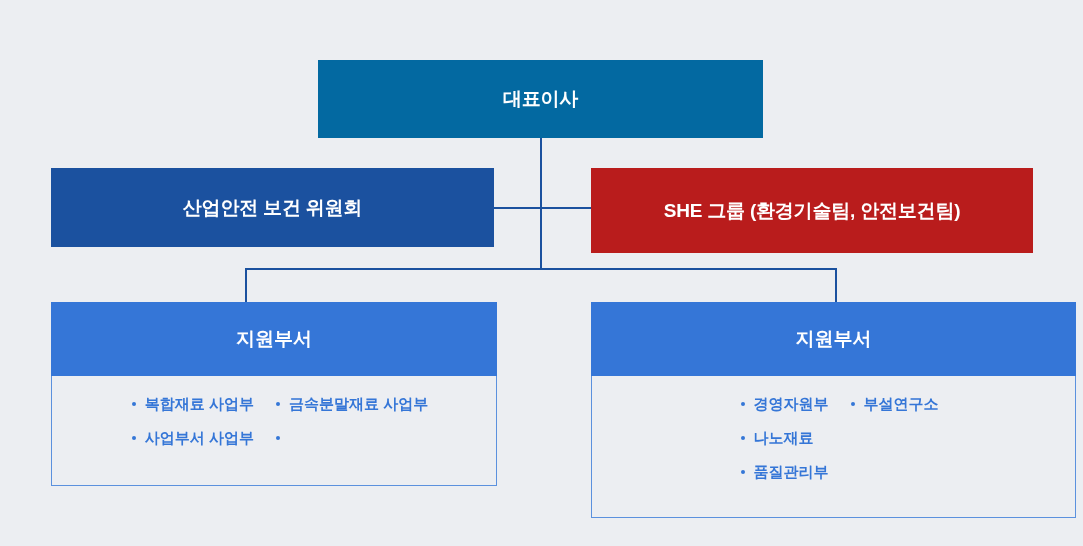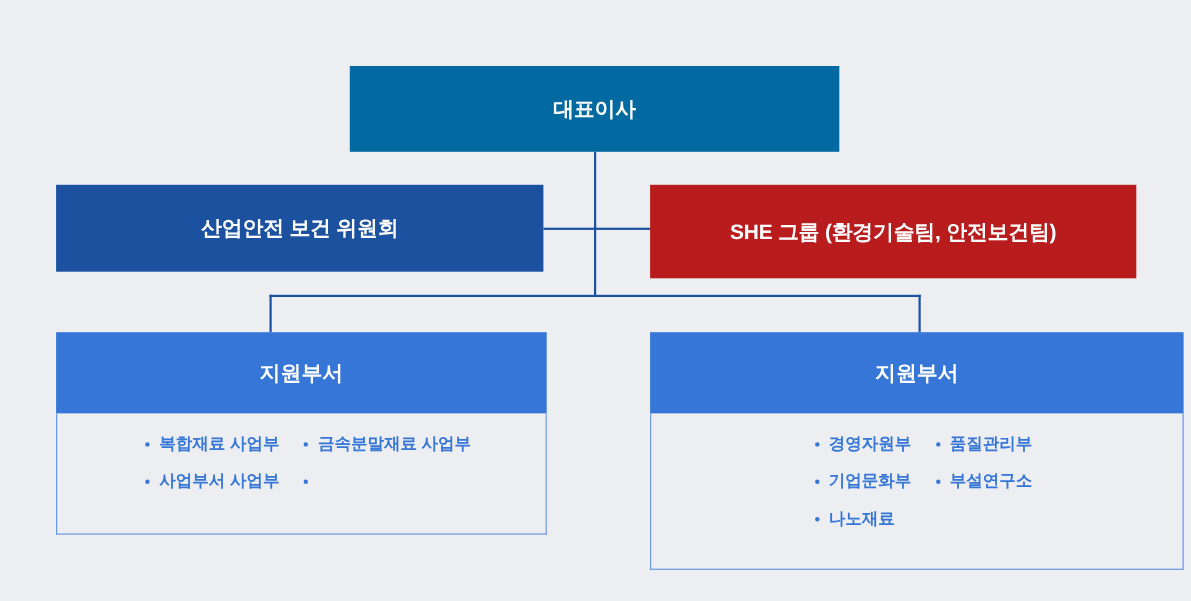--- a/index.html
+++ b/index.html
@@ -179,24 +179,20 @@
       <span>지원부서</span>
     </div>
     <div class="group-panel panel-support">
       <div class="dept-grid grid-support">
         <div class="dept-item">
           <span class="dept-bullet"></span>
           <span>경영자원부</span>
         </div>
         <div class="dept-item">
           <span class="dept-bullet"></span>
-          <span>기업문화부</span>
-        </div>
-        <div class="dept-item">
-          <span class="dept-bullet"></span>
           <span>나노재료</span>
         </div>
         <div class="dept-item">
           <span class="dept-bullet"></span>
           <span>품질관리부</span>
         </div>
         <div class="dept-item">
           <span class="dept-bullet"></span>
           <span>부설연구소</span>
         </div>

